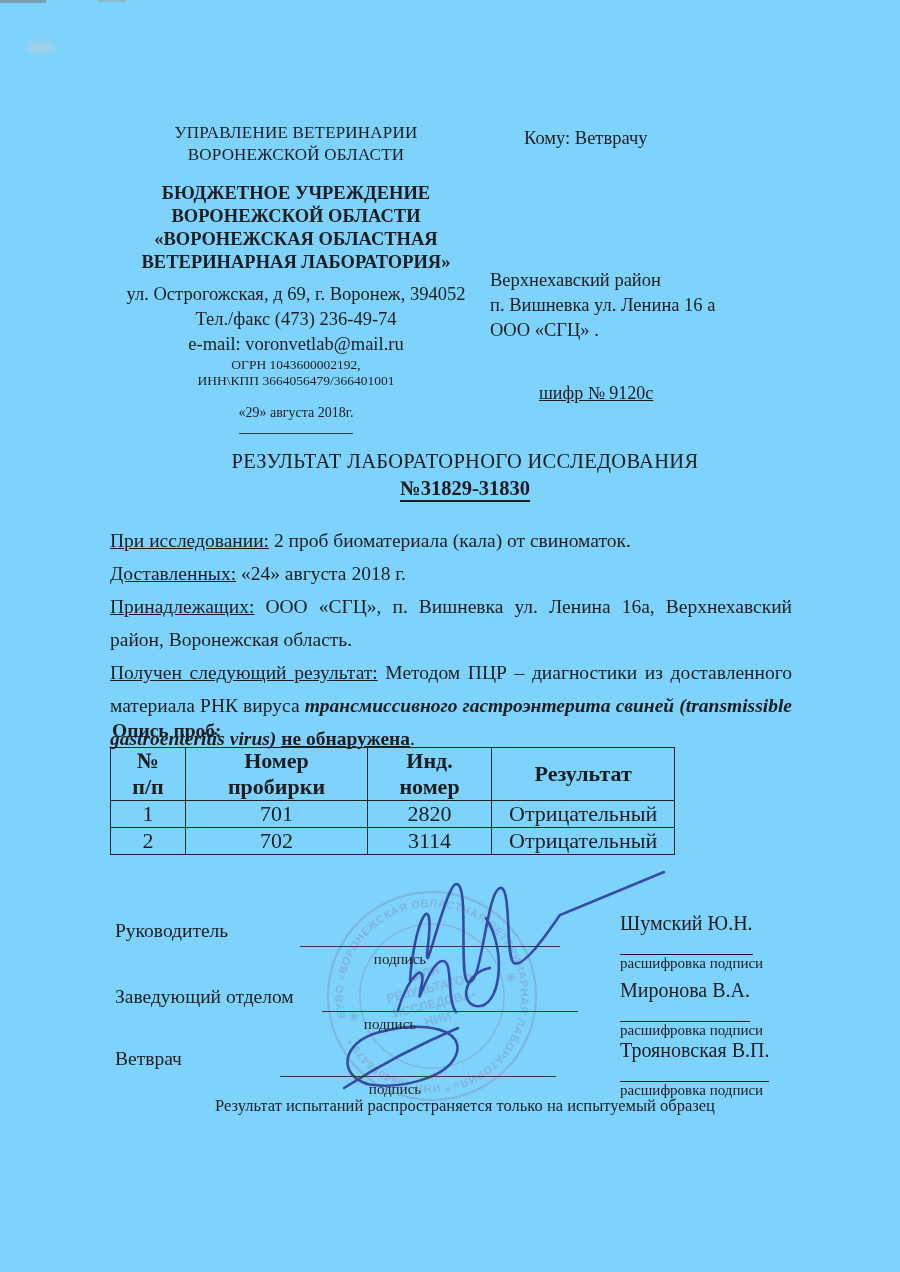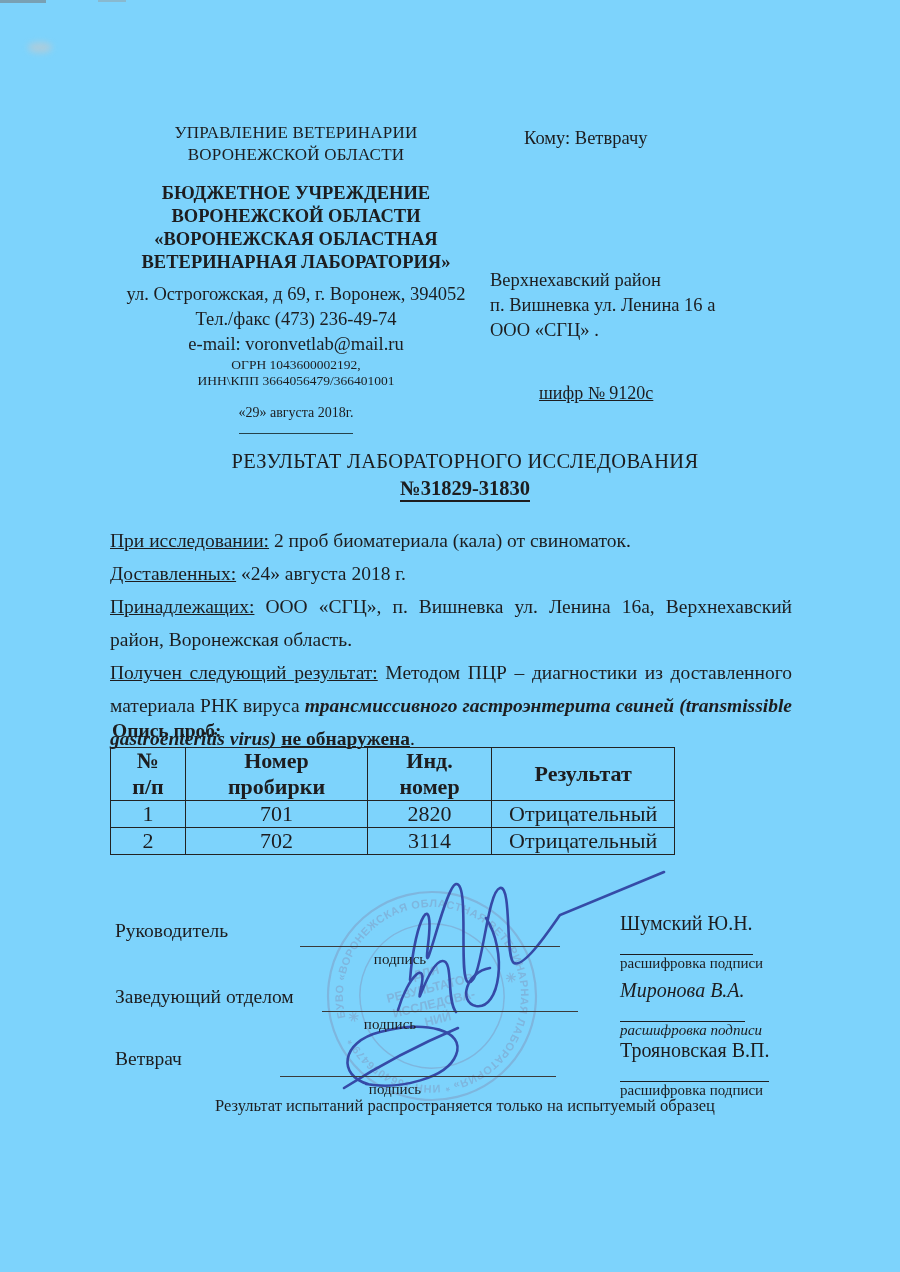--- a/index.html
+++ b/index.html
@@ -56,21 +56,21 @@
   .sig-line { position:absolute; height:0; border-bottom:1.6px solid #3a3a3a; }
   .l1{left:300px; width:260px; top:86px;}
   .l2{left:322px; width:256px; top:151px;}
   .l3{left:280px; width:276px; top:216px;}
   .sig-cap { position:absolute; font-size:15px; text-align:center; }
   .sc1{left:300px; width:200px; top:91px;}
   .sc2{left:300px; width:180px; top:156px;}
   .sc3{left:305px; width:180px; top:221px;}
   .name { position:absolute; left:620px; font-size:20px; }
   .name .nm { border-bottom:1.6px solid #1d1d1f; padding-bottom:19px; display:inline-block; }
-  .n1{top:52px;} .n2{top:119px;font-style:italic;} .n3{top:179px;}
+  .n1{top:52px;} .n2{top:119px;} .n3{top:179px;}
   .name-cap { font-size:15px; }
   .stamp-svg { position:absolute; left:312px; top:16px; opacity:.82; transform:rotate(-14deg); }
   .ink-svg { position:absolute; left:250px; top:0; }
 
   .footer { position:absolute; left:30px; top:1096px; width:870px; text-align:center; font-size:16.5px; }
 </style>
 </head>
 <body>
 
 <div class="page">

